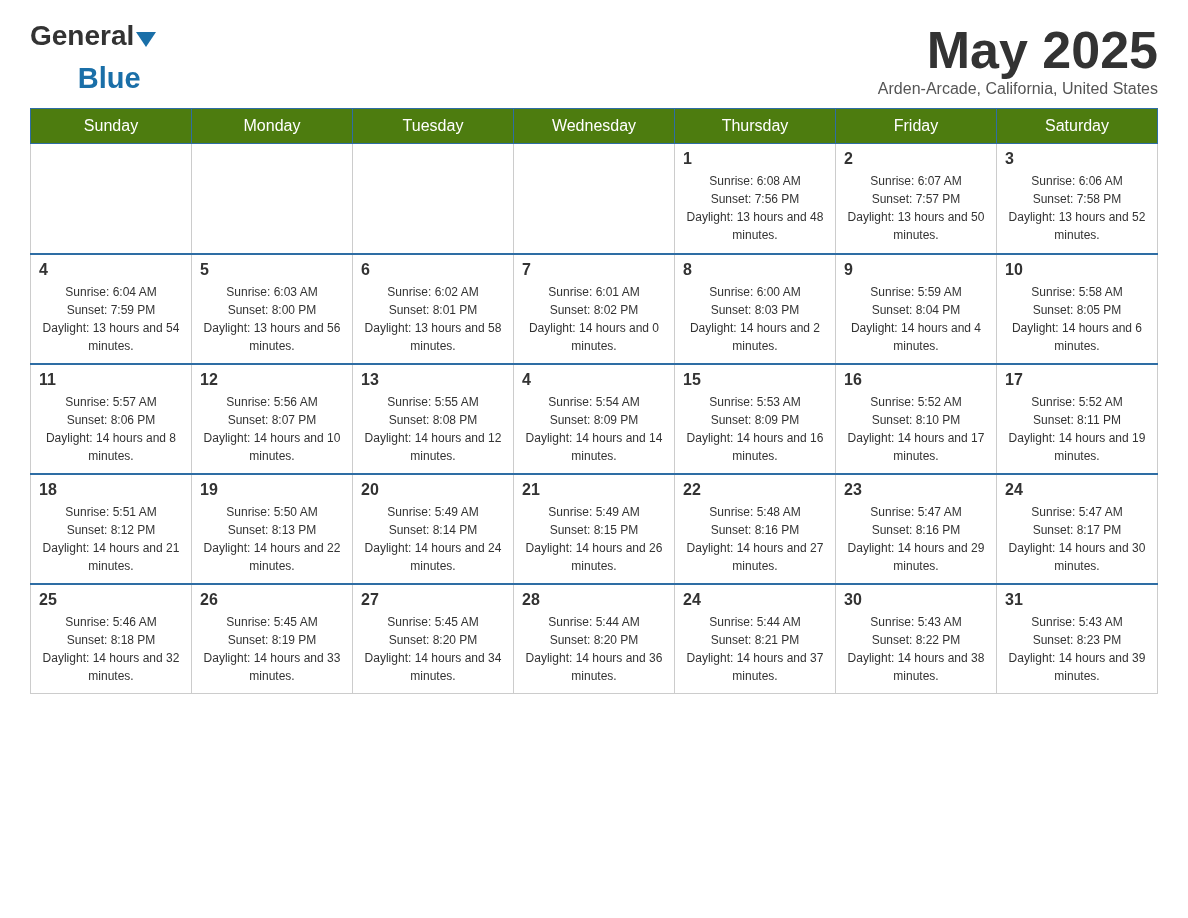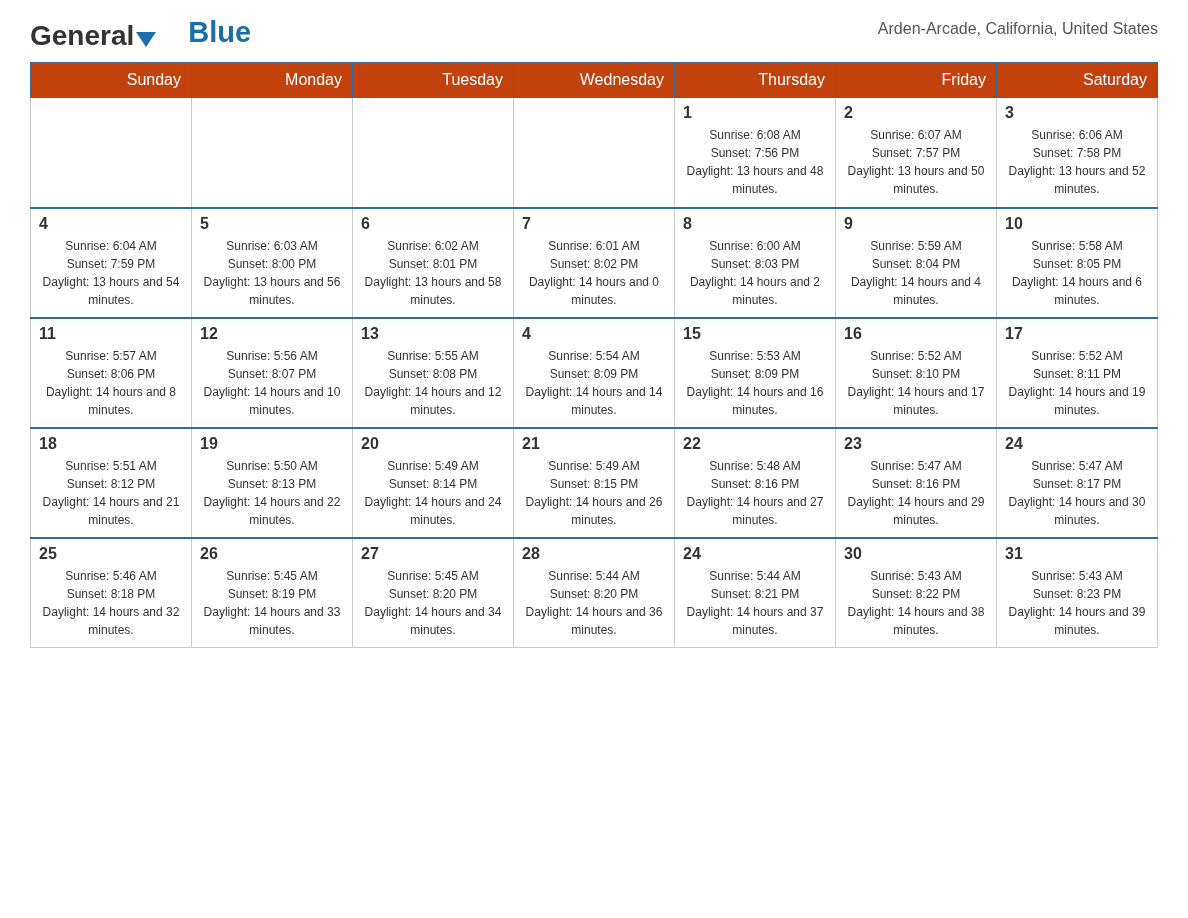--- a/index.html
+++ b/index.html
@@ -11,44 +11,46 @@
       min-height: 918px;
     }
     .header {
       display: flex;
       justify-content: space-between;
       align-items: flex-start;
       margin-bottom: 10px;
     }
     .logo {
       display: flex;
-      align-items: flex-start;
+      flex-direction: column;
+      align-items: center;
+      gap: 14px;
     }
     .title-section {
       text-align: right;
     }
     .month-title {
       font-size: 52px;
       font-weight: bold;
       color: #333;
     }
     .location {
       font-size: 16px;
       color: #555;
     }
     .calendar {
       width: 100%;
       border-collapse: collapse;
       border: 1px solid #aaa;
     }
     .calendar th {
-      background-color: #c2410c;
+      background-color: #4d7c0f;
       color: #fff;
       padding: 8px 10px;
-      text-align: right;
+      text-align: center;
       font-size: 16px;
       font-weight: normal;
       border: 1px solid #2e6da4;
     }
     .calendar td {
       vertical-align: top;
       padding: 6px 8px;
       border: 1px solid #ccc;
       width: 14.28%;
       min-height: 110px;
@@ -78,20 +80,21 @@
 
 <div class="header">
   <div class="logo">
     <div style="display:flex;align-items:center;">
       <span style="font-size:28px;font-weight:bold;color:#333;">General</span>
       <span style="display:inline-block;width:0;height:0;border-left:10px solid transparent;border-right:10px solid transparent;border-top:15px solid #1a6fa8;margin-left:2px;margin-top:6px;"></span>
     </div>
     <span style="font-size:29px;font-weight:bold;color:#1a6fa8;margin-top:-4px;margin-left:32px;">Blue</span>
   </div>
   <div class="title-section">
+    <div class="month-title">May 2025</div>
     <div class="location">Arden-Arcade, California, United States</div>
   </div>
 </div>
 
 <table class="calendar">
   <thead>
     <tr>
       <th>Sunday</th>
       <th>Monday</th>
       <th>Tuesday</th>

